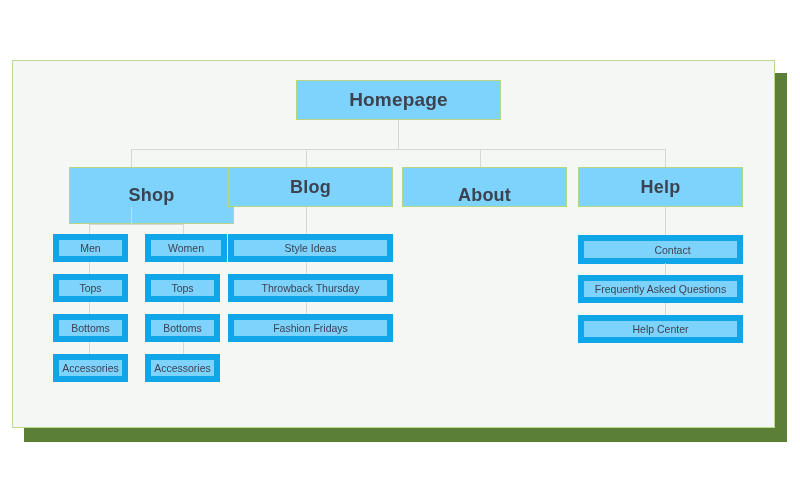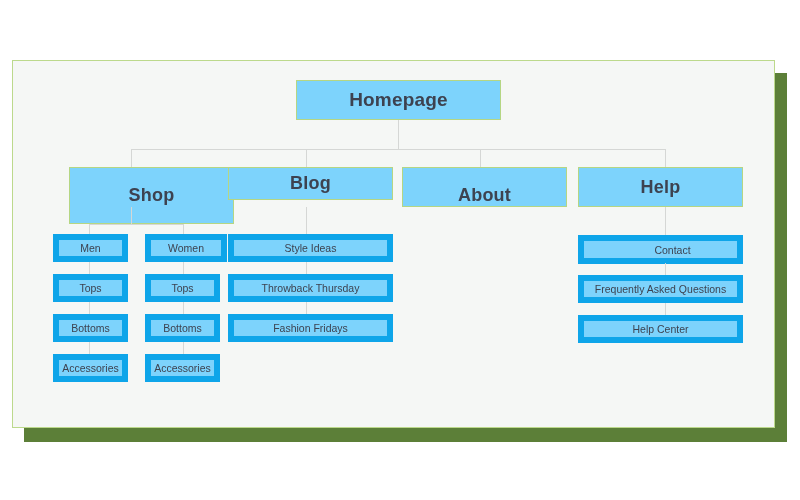--- a/index.html
+++ b/index.html
@@ -85,21 +85,21 @@
   <div class="line v" style="left:467px; top:88px; height:18px;"></div>
   <div class="line v" style="left:652px; top:88px; height:18px;"></div>
 
   <div class="node primary root" style="left:283px; top:19px; width:205px; height:40px;">
     <span>Homepage</span>
   </div>
 
   <div class="node primary" style="left:24px; top:106px; width:165px; height:57px;margin-left:32px;">
     <span>Shop</span>
   </div>
-  <div class="node primary" style="left:215px; top:106px; width:165px; height:33px;">
+  <div class="node primary" style="left:215px; top:106px; width:165px; height:40px;">
     <span>Blog</span>
   </div>
   <div class="node primary" style="left:389px; top:106px; width:165px; height:40px;align-items:flex-end;">
     <span>About</span>
   </div>
   <div class="node primary" style="left:565px; top:106px; width:165px; height:40px;">
     <span>Help</span>
   </div>
 
   <div class="line v" style="left:118px; top:146px; height:17px;"></div>

